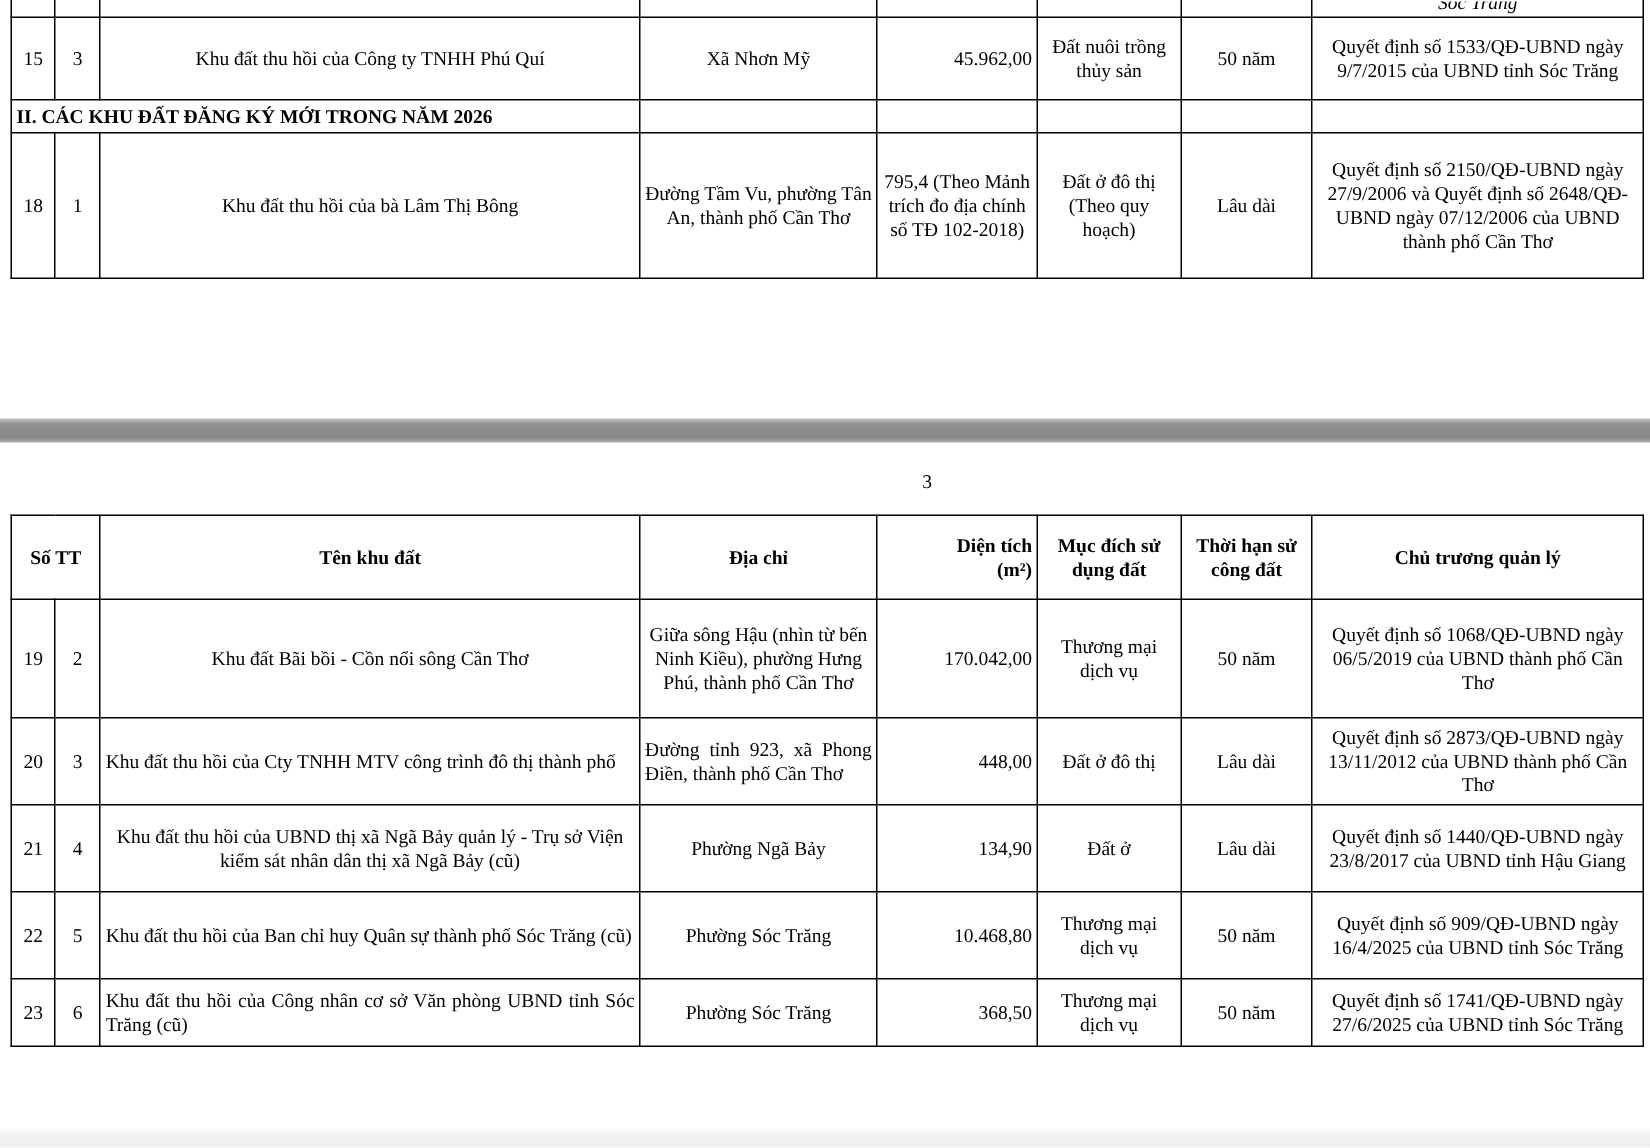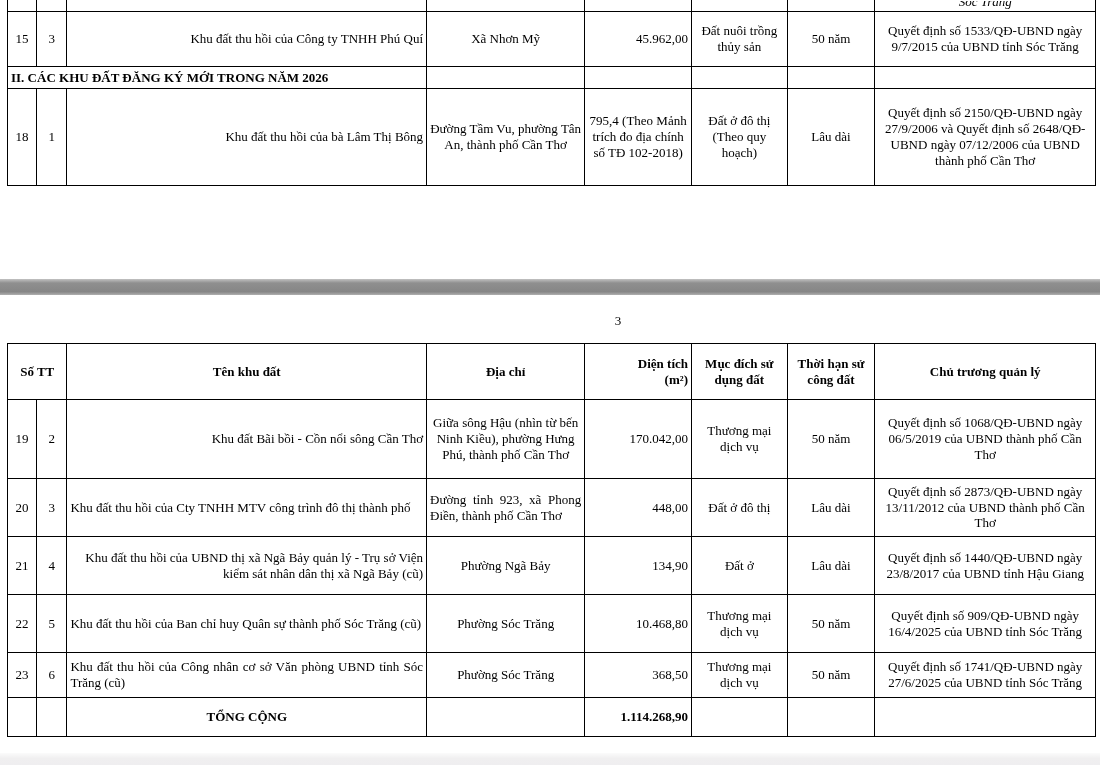--- a/index.html
+++ b/index.html
@@ -17,21 +17,21 @@
     font-size:13px;line-height:1.22;
     vertical-align:middle;
     padding:1px 3px;
     overflow:hidden;
     word-wrap:break-word;
   }
   #t2{top:0;}
   #t2 tr.cut td{border-top:none;}
   #t3{top:343px;}
   td.c{text-align:center;}
-  td.l{text-align:right;padding-left:4px;}
+  td.l{text-align:center;padding-left:4px;}
   td.j{text-align:justify;padding-left:4px;padding-right:3px;}
   td.r{text-align:right;padding-right:4px;}
   .b{font-weight:bold;}
   td.hd{font-weight:bold;text-align:center;padding:2px;}
   .blk{display:block;text-align:right;}
   td.section{font-weight:bold;font-size:13.5px;padding-left:3px;text-align:left;margin-top:47px;}
   td.partial-cell{padding:0;}
   .cutwrap{height:9px;overflow:hidden;position:relative;font-style:italic;}
   .cutwrap span{position:absolute;top:-7px;left:0;width:100%;text-align:center;font-size:13px;}
   .page-sep{
@@ -178,26 +178,16 @@
   <tr style="height:45px">
     <td class="c">23</td>
     <td class="c">6</td>
     <td class="j">Khu đất thu hồi của Công nhân cơ sở Văn phòng UBND tỉnh Sóc Trăng (cũ)</td>
     <td class="c">Phường Sóc Trăng</td>
     <td class="r">368,50</td>
     <td class="c">Thương mại dịch vụ</td>
     <td class="c">50 năm</td>
     <td class="c">Quyết định số 1741/QĐ-UBND ngày 27/6/2025 của UBND tỉnh Sóc Trăng</td>
   </tr>
-  <tr style="height:39px">
-    <td></td>
-    <td></td>
-    <td class="c b">TỔNG CỘNG</td>
-    <td></td>
-    <td class="r b">1.114.268,90</td>
-    <td></td>
-    <td></td>
-    <td></td>
-  </tr>
 </tbody>
   </table>
 
 <div class="bottom-strip"></div>
 
 </body></html>

